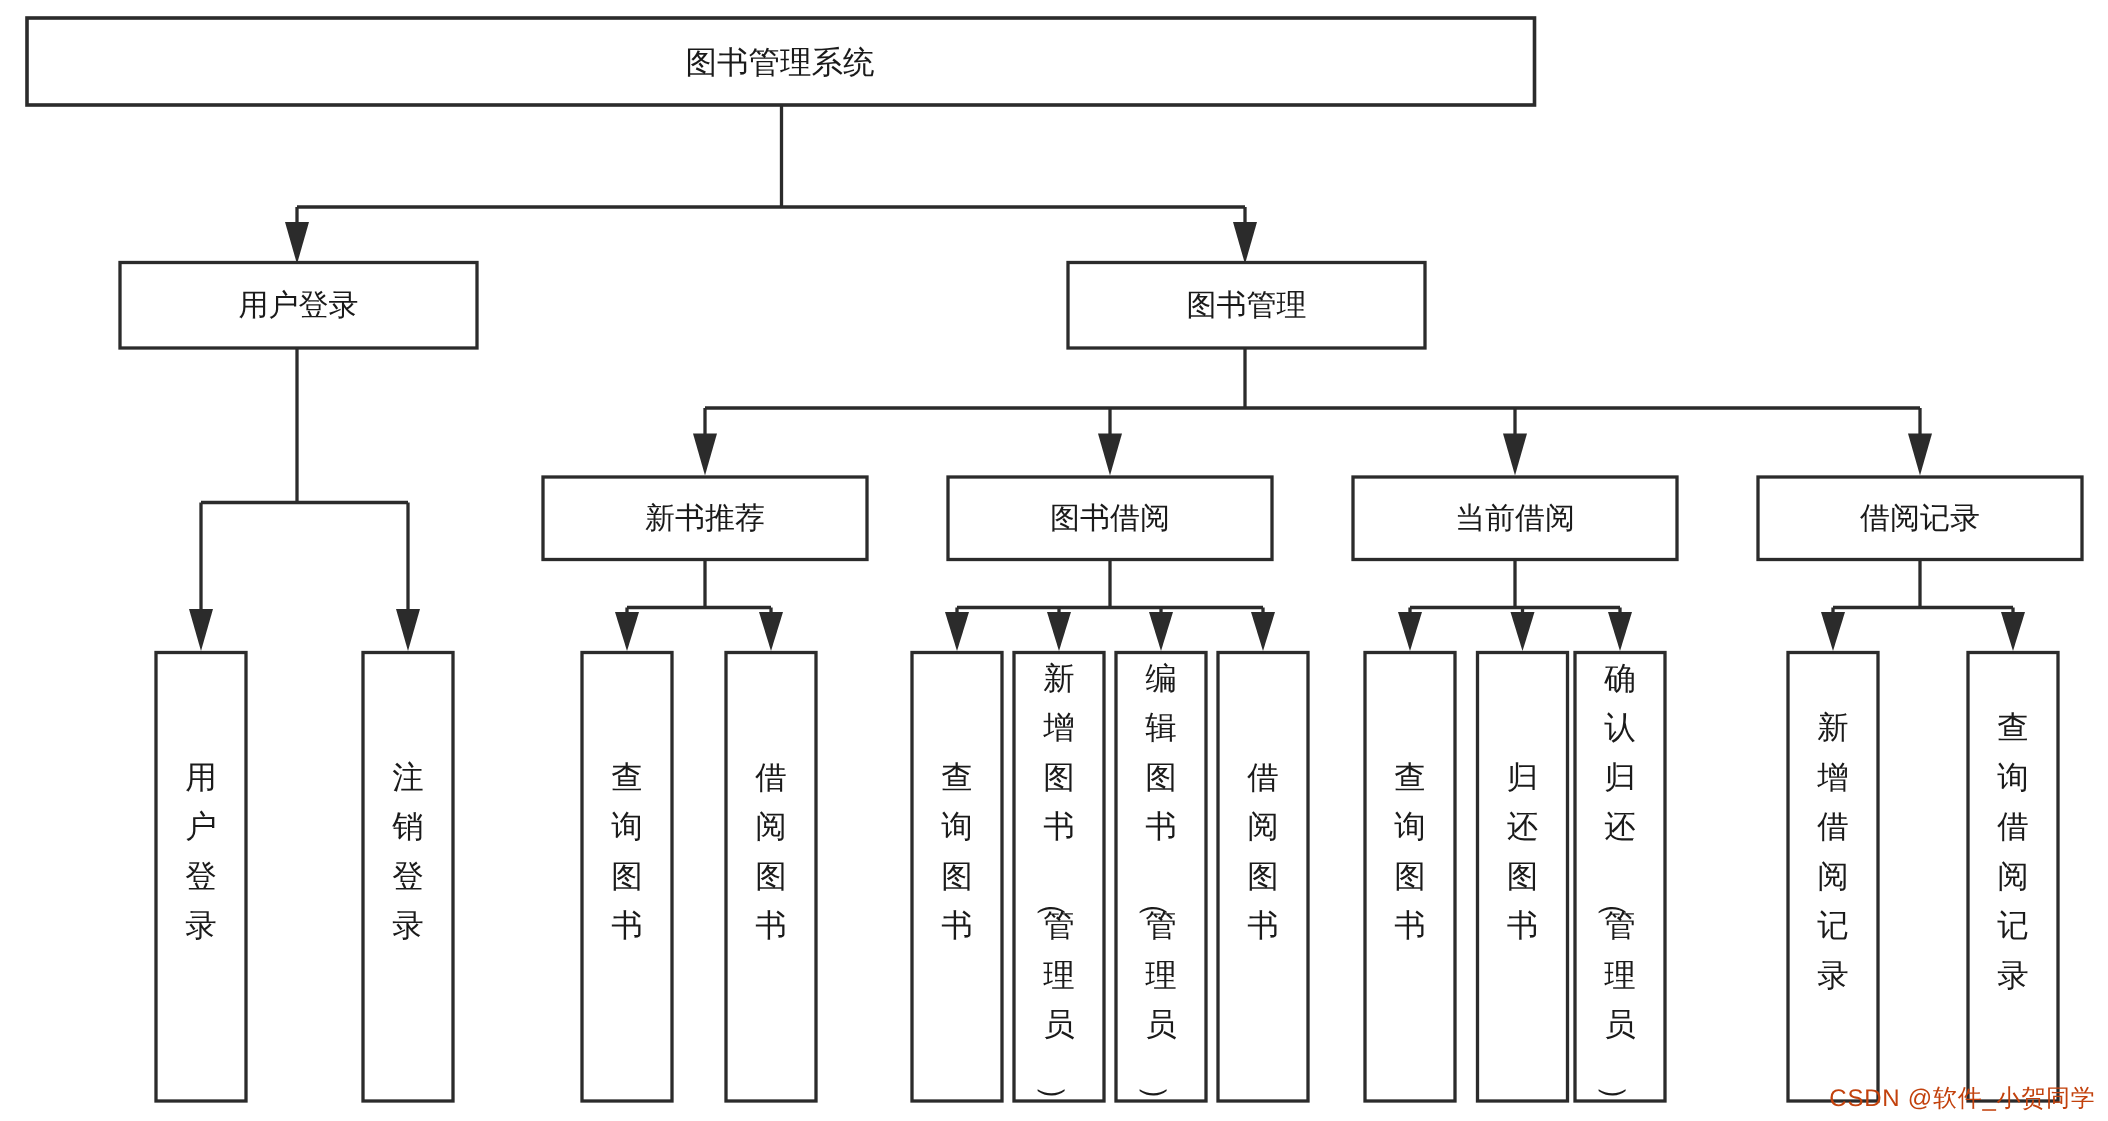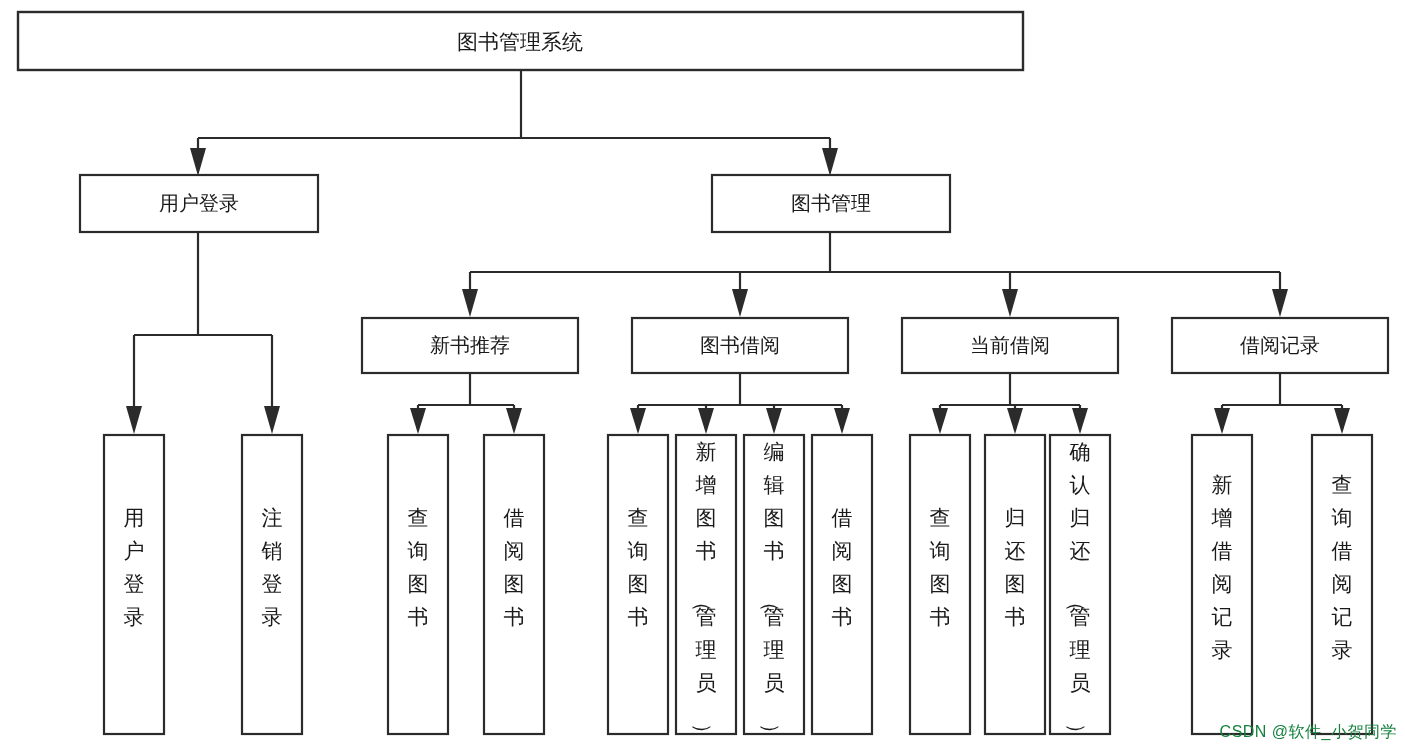--- a/index.html
+++ b/index.html
@@ -60,21 +60,21 @@
     fill: #1a1a1a;
     font-size: 21px;
     text-anchor: middle;
   }
   .watermark {
     position: absolute;
     right: 8px;
     bottom: 4px;
     font-family: "Liberation Sans", "DejaVu Sans", sans-serif;
     font-size: 16px;
-    color: #15803d;
+    color: #c2410c;
     letter-spacing: 0.5px;
     white-space: nowrap;
     pointer-events: none;
   }
 </style>
 </head>
 <body>
 
 <div id="diagram-root">
 

